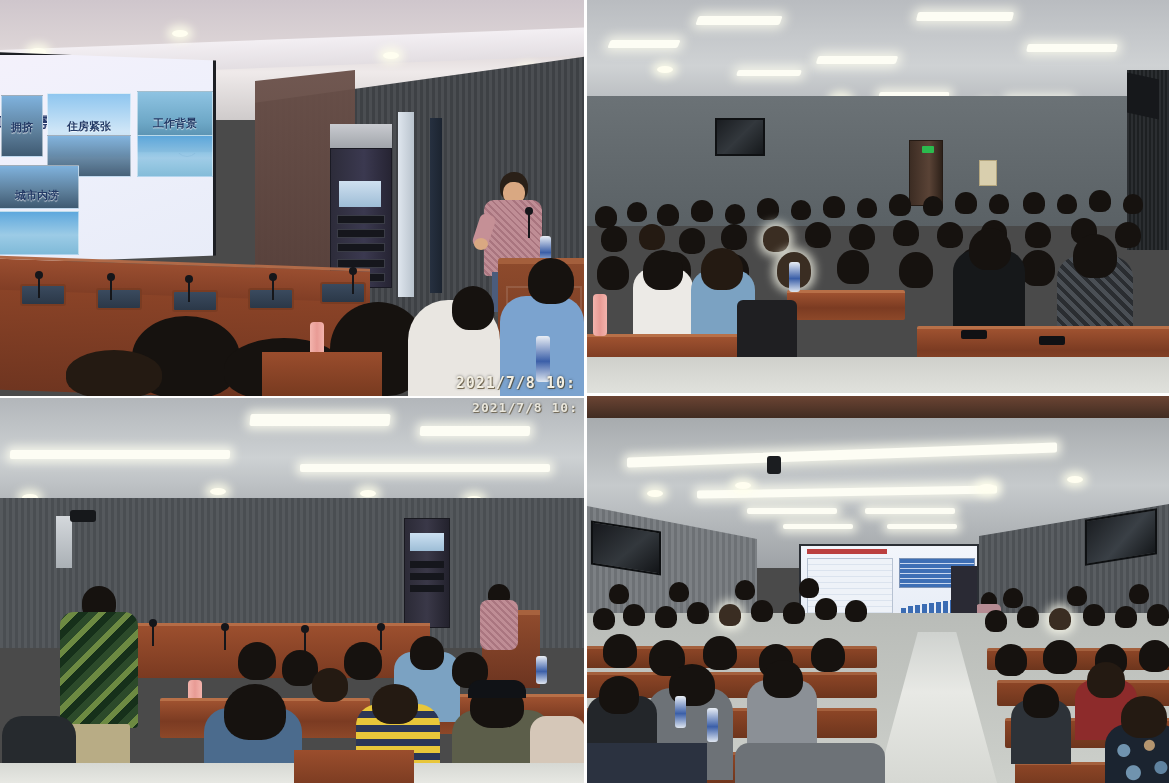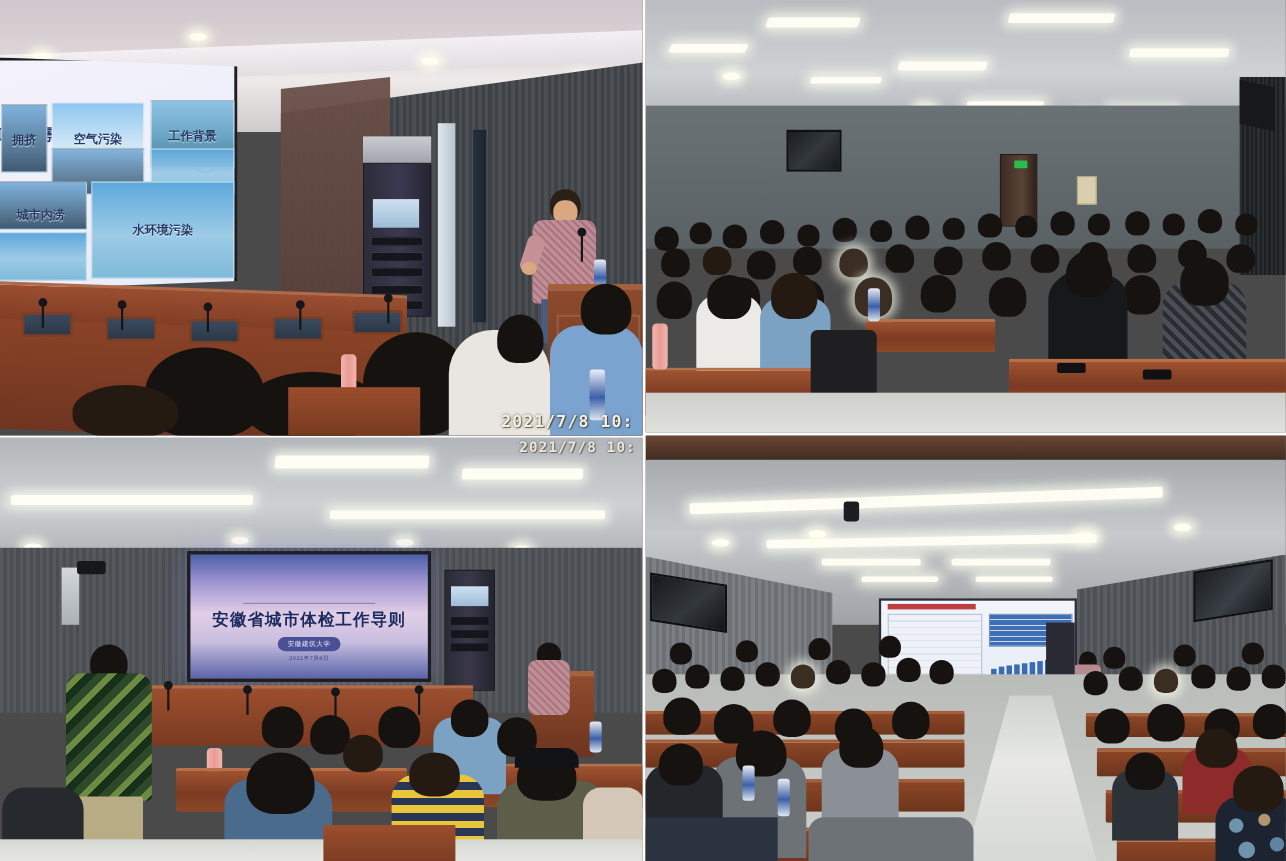--- a/index.html
+++ b/index.html
@@ -347,33 +347,30 @@
       <div class="tl-wall-wood"></div>
 
       <div class="screen">
         <div class="slide-head">工作背景</div>
         <div class="slide-logo"></div>
 
         <div class="photo-cell cityg" style="left:4px;top:40px;width:42px;height:62px;">
           <div class="cap">拥挤</div>
         </div>
         <div class="photo-cell sky" style="left:50px;top:38px;width:84px;height:64px;">
-          <div class="cap">空气污染</div>
+          <div class="cap">住房紧张</div>
         </div>
         <div class="photo-cell greenw" style="left:140px;top:36px;width:76px;height:62px;">
           <div class="cap">工作背景</div>
         </div>
         <div class="photo-cell cityg" style="left:50px;top:80px;width:84px;height:42px;opacity:.95"></div>
         <div class="photo-cell sea" style="left:140px;top:80px;width:76px;height:42px;opacity:.95"></div>
 
         <div class="photo-cell cityg" style="left:-2px;top:110px;width:84px;height:44px;">
           <div class="cap" style="top:52%">城市内涝</div>
-        </div>
-        <div class="photo-cell sea" style="left:86px;top:110px;width:130px;height:88px;">
-          <div class="cap" style="top:42%">水环境污染</div>
         </div>
         <div class="photo-cell sea" style="left:-2px;top:156px;width:84px;height:44px;"></div>
       </div>
 
       <div class="rack-top"></div>
       <div class="rack">
         <div class="scr"></div>
         <div class="unit" style="top:66px"></div>
         <div class="unit" style="top:80px"></div>
         <div class="unit" style="top:94px"></div>
@@ -530,26 +527,20 @@
       <div class="light" style="left:300px;top:66px;width:250px;height:8px;"></div>
       <div class="downlight" style="left:22px;top:96px"></div>
       <div class="downlight" style="left:210px;top:90px"></div>
       <div class="downlight" style="left:360px;top:92px"></div>
       <div class="downlight" style="left:466px;top:98px"></div>
 
       <div class="bl-wall"></div>
       <div class="speaker-box"></div>
       <div style="position:absolute;left:70px;top:112px;width:26px;height:12px;background:#16181b;border-radius:3px"></div>
 
-      <div class="bigscreen">
-        <div class="bs-rule"></div>
-        <div class="bs-title">安徽省城市体检工作导则</div>
-        <div class="bs-badge">安徽建筑大学</div>
-        <div class="bs-date">2021年7月8日</div>
-      </div>
 
       <div class="rack2">
         <div style="position:absolute;left:5px;top:14px;width:34px;height:18px;background:linear-gradient(180deg,#cde1f2,#9dbdd6)"></div>
         <div style="position:absolute;left:5px;top:42px;width:34px;height:7px;background:#15161c"></div>
         <div style="position:absolute;left:5px;top:54px;width:34px;height:7px;background:#15161c"></div>
         <div style="position:absolute;left:5px;top:66px;width:34px;height:7px;background:#15161c"></div>
       </div>
 
       <div class="stage-desk"></div>
       <div class="micro" style="left:152px;top:226px"></div>

